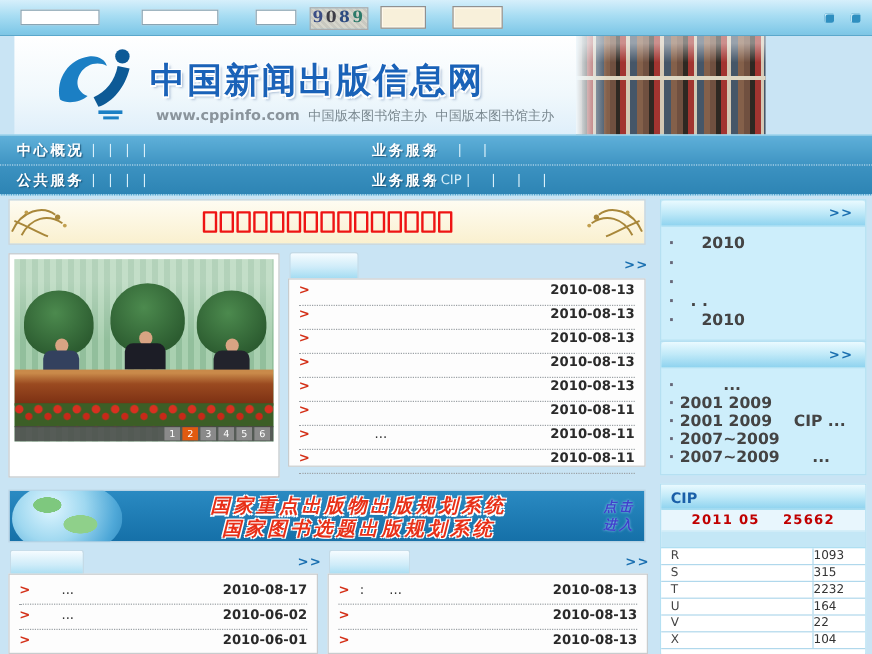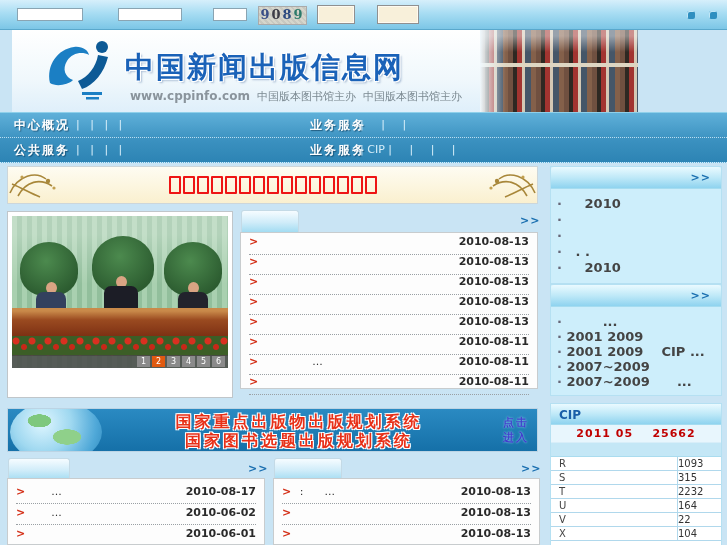--- a/index.html
+++ b/index.html
@@ -130,21 +130,21 @@
     color:#c00000;letter-spacing:1px;white-space:pre;}
   .cip-band{height:13px;background:#c4e7f6;border-top:1px solid #d8eef9;border-bottom:1px solid #aadcef;}
   .cip-table{background:#fff;height:100%;}
   .cip-row{display:flex;height:13px;line-height:13px;border-bottom:1px solid #b0d8ec;font-size:10px;}
   .cip-k{width:118px;padding-left:8px;color:#444;border-right:1px solid #b0d8ec;}
   .cip-v{flex:1;color:#333;}
 
   
   .mid-banner{left:7px;top:408px;width:531px;height:44px;box-sizing:border-box;
     background:linear-gradient(180deg,#2a8ac2 0%,#1570a8 100%);
-    border:1px solid #bcd4e4;overflow:hidden;cursor:pointer;}
+    border:1px solid #bcd4e4;overflow:hidden;cursor:pointer;font-style:italic;}
   .globe{position:absolute;left:2px;top:-8px;width:92px;height:62px;border-radius:50%;
     background:
       radial-gradient(ellipse 20px 11px at 32% 32%,#7ec87e 58%,rgba(0,0,0,0) 60%),
       radial-gradient(ellipse 24px 13px at 62% 58%,#8fd08a 58%,rgba(0,0,0,0) 60%),
       radial-gradient(circle at 35% 35%,#dff6ff 0%,#9fd8f0 40%,#4fa8d8 75%,#2a86bc 100%);}
   .mid-text{position:absolute;left:96px;top:3px;width:390px;text-align:center;}
   .mid-line{font-size:16px;font-weight:bold;color:#e83018;letter-spacing:3px;line-height:19px;white-space:nowrap;
     text-shadow:-1px -1px 0 #fff,1px -1px 0 #fff,-1px 1px 0 #fff,1px 1px 0 #fff;}
   .enter{position:absolute;right:8px;top:6px;font-size:11px;font-weight:bold;color:#4040cc;
     line-height:15px;text-align:center;letter-spacing:2px;

